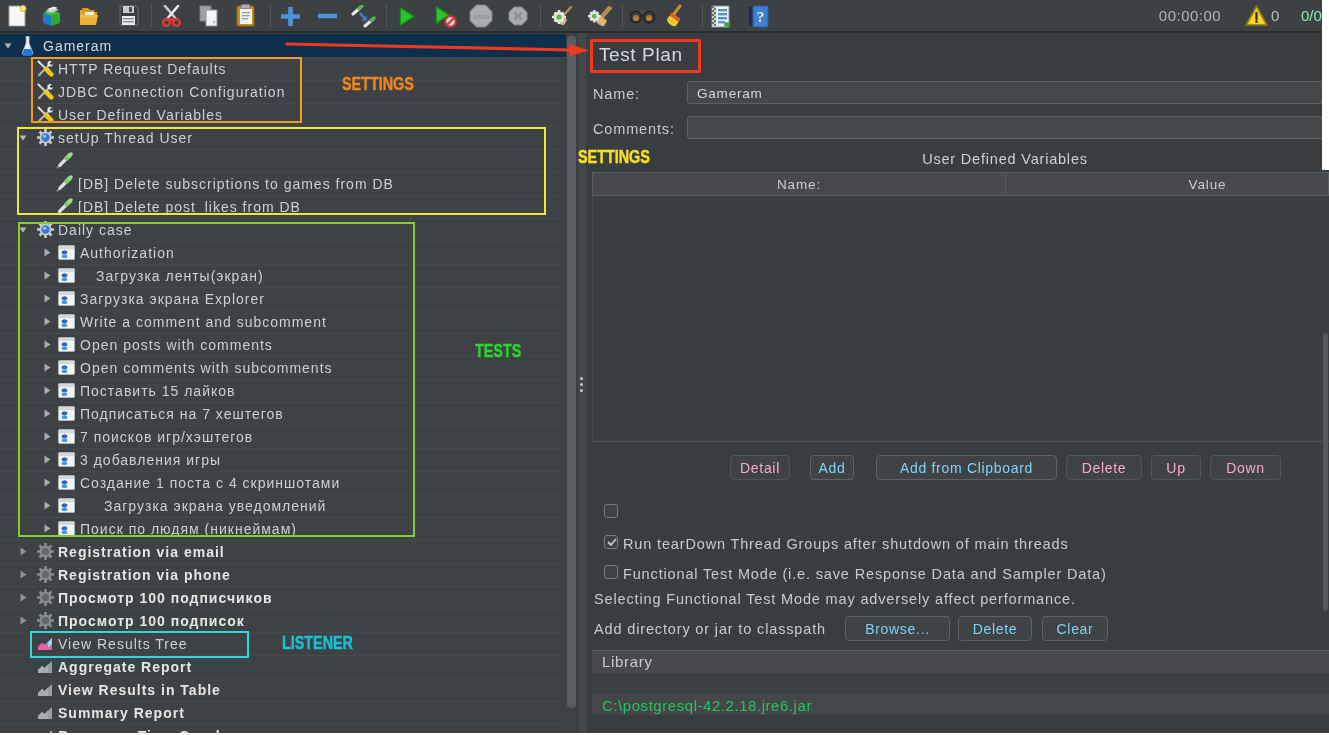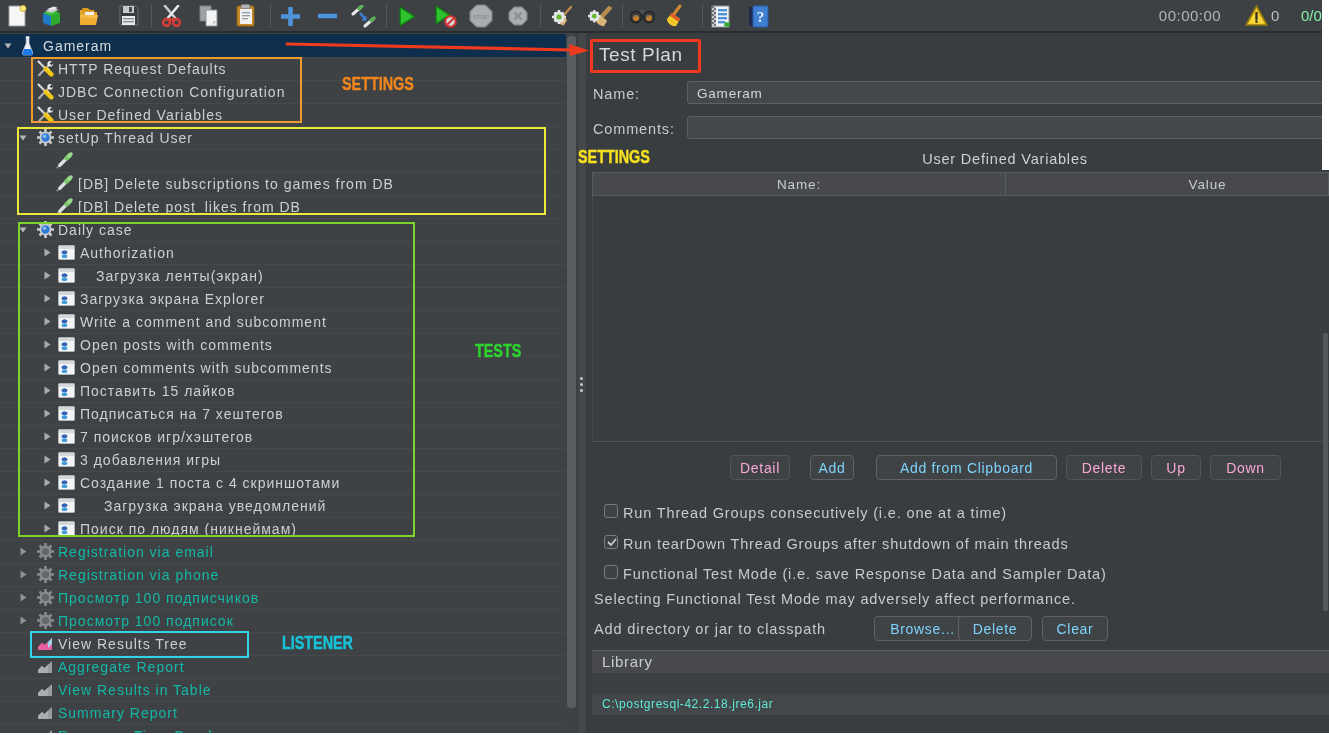--- a/index.html
+++ b/index.html
@@ -1,19 +1,19 @@
 <!DOCTYPE html>
 <html><head><meta charset="utf-8">
 <style>
 html,body{margin:0;padding:0;background:#fff;}
 #page{position:relative;width:1329px;height:735px;background:#393d40;overflow:hidden;
  font-family:"Liberation Sans",sans-serif;}
 .abs{position:absolute;}
 .rtext{position:absolute;top:50%;transform:translateY(-50%);font-size:14px;letter-spacing:1px;color:#cdd0d2;white-space:nowrap;}
-.dis{color:#14b8a6;}
+.dis{color:#e5e5e5;font-weight:bold;}
 .lbl{position:absolute;font-weight:bold;font-size:17.5px;letter-spacing:0;white-space:nowrap;-webkit-text-stroke:0.4px currentColor;transform:scaleX(0.82);transform-origin:0 0;}
 .box{position:absolute;box-sizing:border-box;}
 .btn{position:absolute;box-sizing:border-box;height:25px;border:1px solid #5f6264;border-radius:4px;
  background:#404346;color:#7dd3fc;font-size:14px;letter-spacing:0.7px;display:flex;align-items:center;justify-content:center;}
 .btn.d{color:#f9a8d4;border-color:#525558;}
 .cb{position:absolute;box-sizing:border-box;width:14px;height:14px;border:1.5px solid #797c7e;border-radius:3px;background:#3f4244;}
 .ptext{position:absolute;font-size:14.5px;letter-spacing:0.85px;color:#c8cbcc;white-space:nowrap;}
 </style></head><body>
 <div id="page">
 
@@ -526,38 +526,37 @@
 <div class="abs" style="left:1006px;top:177px;width:403px;text-align:center;font-size:13.5px;letter-spacing:0.85px;color:#c9ccce;">Value</div>
 <div class="abs" style="left:592px;top:196px;width:737px;height:245px;background:#3a3e41;border-left:1px solid #47494c;"></div>
 <div class="abs" style="left:592px;top:441px;width:737px;height:1px;background:#515457;"></div>
 <div class="btn d" style="left:730px;top:455px;width:60px;">Detail</div>
 <div class="btn" style="left:810px;top:455px;width:44px;">Add</div>
 <div class="btn" style="left:876px;top:455px;width:181px;">Add from Clipboard</div>
 <div class="btn d" style="left:1066px;top:455px;width:76px;">Delete</div>
 <div class="btn d" style="left:1151px;top:455px;width:50px;">Up</div>
 <div class="btn d" style="left:1210px;top:455px;width:71px;">Down</div>
 <div class="cb" style="left:604px;top:504px;"></div>
-<div class="ptext" style="left:623px;top:505px;">Run Thread Groups consecutively (i.e. one at a time)</div>
 <div class="cb" style="left:604px;top:535px;"></div>
 <svg class="abs" style="left:606px;top:536px;" width="12" height="12" viewBox="0 0 12 12">
       <path d="M2 6l3 3 5-6" stroke="#c9ccce" stroke-width="1.8" fill="none"></path>
     </svg>
 <div class="ptext" style="left:623px;top:536px;">Run tearDown Thread Groups after shutdown of main threads</div>
 <div class="cb" style="left:604px;top:565px;"></div>
 <div class="ptext" style="left:594px;top:591px;">Selecting Functional Test Mode may adversely affect performance.</div>
 <div class="ptext" style="left:623px;top:566px;">Functional Test Mode (i.e. save Response Data and Sampler Data)</div>
 <div class="ptext" style="left:594px;top:621px;">Add directory or jar to classpath</div>
-<div class="btn" style="left:874px;top:616px;width:97px;">Browse...</div>
+<div class="btn" style="left:845px;top:616px;width:105px;">Browse...</div>
 <div class="btn" style="left:958px;top:616px;width:74px;">Delete</div>
 <div class="btn" style="left:1042px;top:616px;width:66px;">Clear</div>
 <div class="abs" style="left:592px;top:650px;width:737px;height:22px;background:#47494c;border-top:1px solid #5a5d60;border-bottom:1px solid #55585b;"></div>
 <div class="abs" style="left:602px;top:653px;font-size:15px;letter-spacing:0.7px;color:#c9ccce;">Library</div>
 <div class="abs" style="left:592px;top:673px;width:737px;height:21px;background:#3d4042;"></div>
 <div class="abs" style="left:592px;top:694px;width:737px;height:21px;background:#44474a;"></div>
-<div class="abs" style="left:602px;top:697px;font-size:12px;letter-spacing:0.55px;color:#5eead4;">C:\postgresql-42.2.18.jre6.jar</div>
+<div class="abs" style="left:602px;top:697px;font-size:15px;letter-spacing:0.55px;color:#22c55e;">C:\postgresql-42.2.18.jre6.jar</div>
 <div class="abs" style="left:1323px;top:333px;width:5px;height:278px;background:#55585b;border-radius:2px;"></div>
 <div class="box" style="left:31px;top:57px;width:271px;height:66px;border:2.5px solid #f09a30;"></div>
 <div class="lbl" style="left:342px;top:74px;color:#f0861c;">SETTINGS</div>
 <div class="box" style="left:17px;top:127px;width:529px;height:88px;border:2.5px solid #eee73b;"></div>
 <div class="box" style="left:18px;top:222px;width:397px;height:315px;border:2.5px solid #7ed32a;"></div>
 <div class="lbl" style="left:475px;top:341px;color:#2ed42e;">TESTS</div>
 <div class="box" style="left:30px;top:631px;width:219px;height:27px;border:2.5px solid #30d6e5;"></div>
 <div class="lbl" style="left:282px;top:633px;color:#16c2d8;">LISTENER</div>
 <div class="box" style="left:590px;top:39px;width:111px;height:34px;border:3px solid #f03a1e;border-radius:2px;"></div>
 <div class="lbl" style="left:578px;top:147px;color:#f5e11e;">SETTINGS</div>

